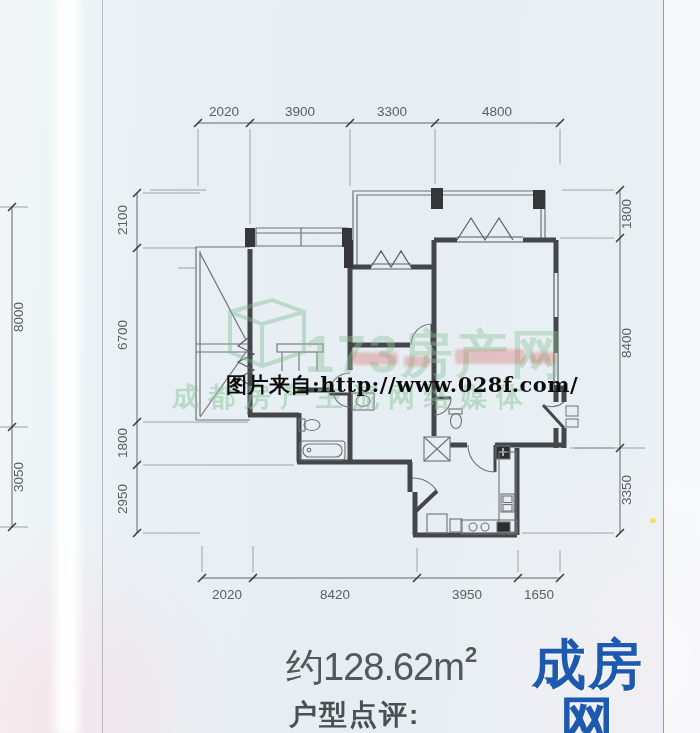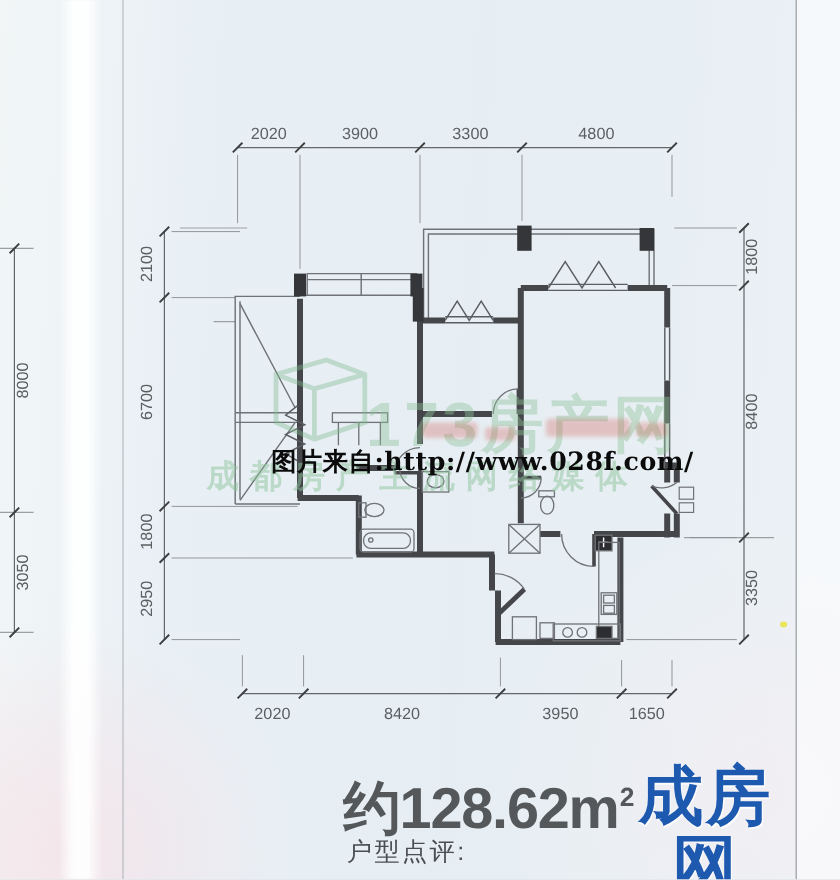--- a/index.html
+++ b/index.html
@@ -18,23 +18,23 @@
   .vl{position:absolute;top:0;bottom:0;width:1px;}
   .vl-left{left:102px;background:#b7bbbe;}
   .vl-right{left:663px;background:#989da1;}
   svg.plan{position:absolute;left:0;top:0;}
   .dim{font-size:13.5px;fill:#5b5f62;}
   .wm-black{font-family:"DejaVu Serif", serif;font-weight:bold;font-size:21px;fill:#0b0b0b;letter-spacing:.5px;}
   .wm-green{font-weight:bold;fill:#8fc49c;}
   .footer-type{position:absolute;left:128px;top:628px;font-size:97px;line-height:1;font-weight:bold;
     color:#1d96d7;letter-spacing:-2px;}
   .area-wrap{position:absolute;left:286px;top:642px;color:#54585b;}
-  .area-main{font-size:48px;font-weight:bold;letter-spacing:-1px;}
+  .area-main{font-size:38px;font-weight:normal;letter-spacing:-1px;}
   .area-sup{font-size:22px;font-weight:bold;position:relative;top:-18px;left:1px;}
-  .review{position:absolute;left:289px;top:696px;font-size:21px;color:#4b4f52;letter-spacing:2px;font-weight:normal;}
+  .review{position:absolute;left:289px;top:696px;font-size:28px;color:#4b4f52;letter-spacing:2px;font-weight:bold;}
   .logo{position:absolute;left:512px;top:636px;width:152px;text-align:center;}
   .logo-cn{font-size:54px;line-height:1.05;font-weight:bold;color:#1e59b0;letter-spacing:2px;
     text-shadow:1px 1px 0 rgba(255,255,255,.8);}
   .yellow-dot{position:absolute;left:650px;top:518px;width:6px;height:5px;background:#e9e44b;border-radius:50%;opacity:.9;}
 </style>
 </head>
 <body>
 
 <div class="page">
 

